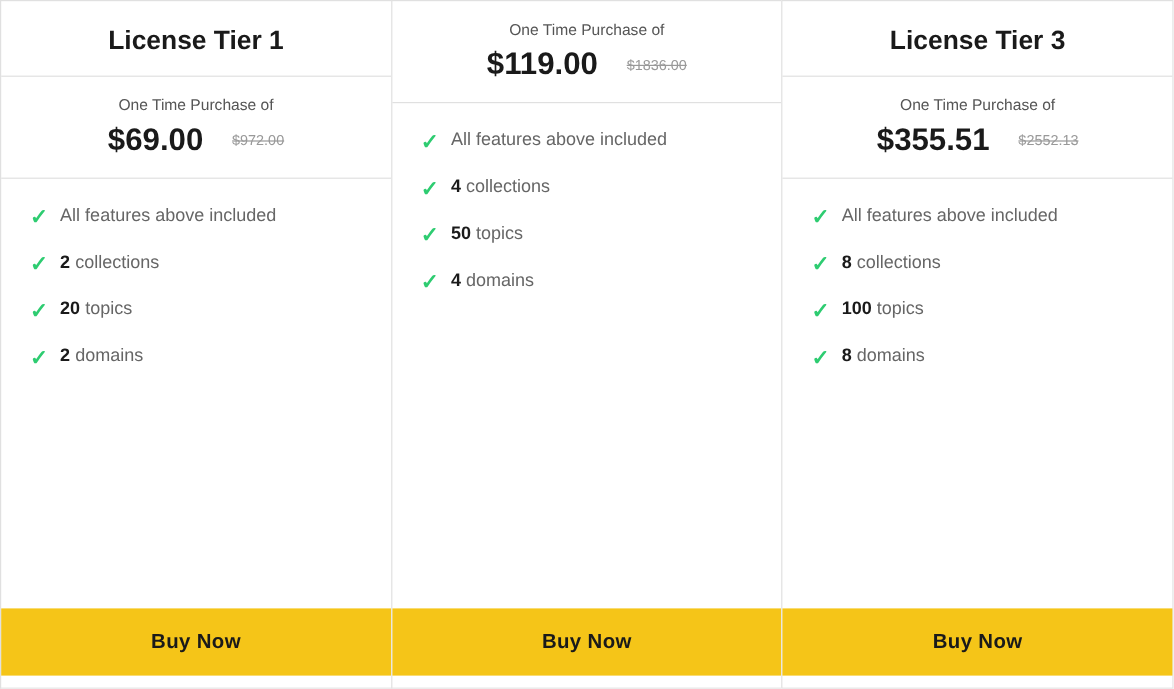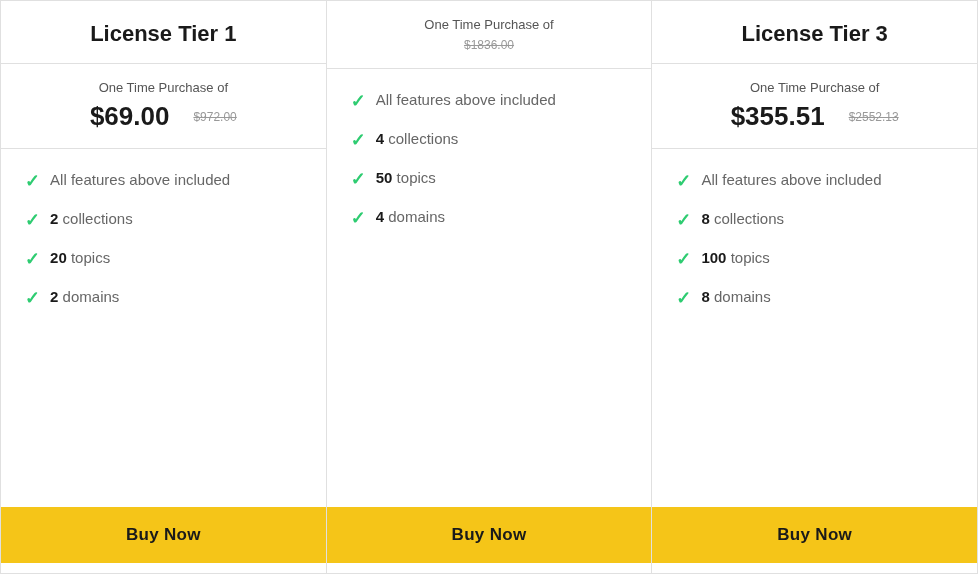--- a/index.html
+++ b/index.html
@@ -162,20 +162,21 @@
           <span class="check-icon">✓</span>
           <span class="feature-text"><strong>2</strong> domains</span>
         </div>
       </div>
       <div class="card-footer"><button class="buy-button">Buy Now</button></div>
     </div>
     <div class="pricing-card">
       <div class="card-price">
         <div class="purchase-label">One Time Purchase of</div>
         <div class="price-row">
+          <span class="current-price">$119.00</span>
           <span class="original-price">$1836.00</span>
         </div>
       </div>
       <div class="card-features">
         <div class="feature-item">
           <span class="check-icon">✓</span>
           <span class="feature-text">All features above included</span>
         </div>
         <div class="feature-item">
           <span class="check-icon">✓</span>

